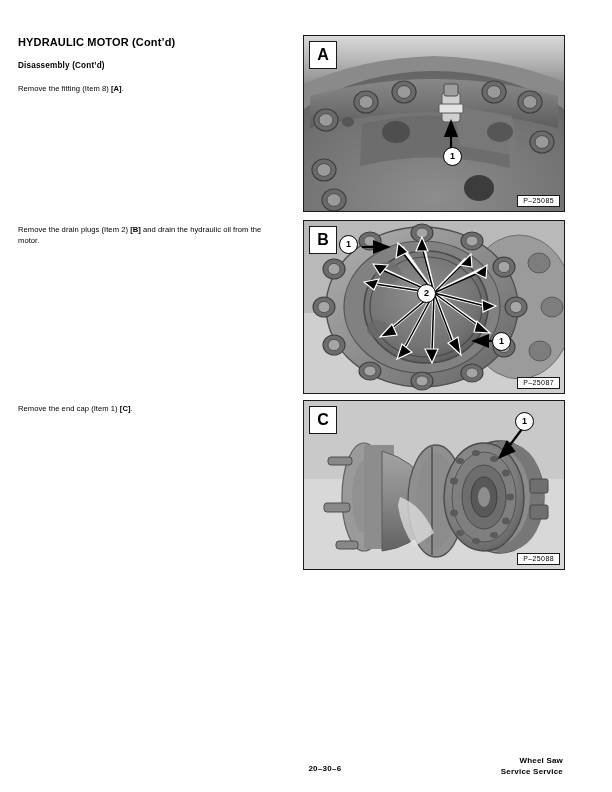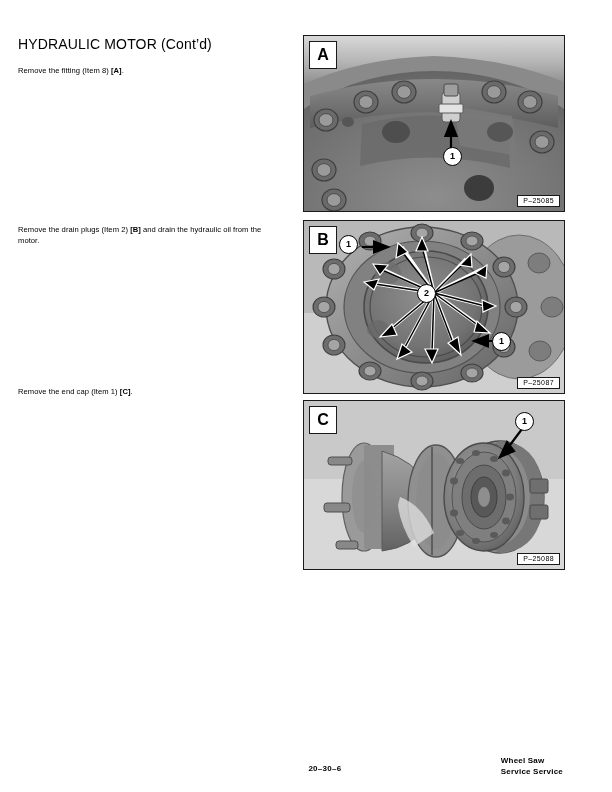--- a/index.html
+++ b/index.html
@@ -17,43 +17,43 @@
   }
 
   
   .text-col {
     position: absolute;
     left: 18px;
     top: 36px;
     width: 262px;
   }
   .heading-main {
-    font-size: 14px;
-    font-weight: normal;
+    font-size: 11px;
+    font-weight: bold;
     letter-spacing: 0.15px;
     margin: 0 0 12px 0;
     line-height: 1.2;
   }
   .heading-sub {
     font-size: 8.2px;
     font-weight: bold;
     letter-spacing: 0.15px;
     margin: 0 0 12px 0;
     line-height: 1.2;
   }
   .body-para {
     font-size: 7.6px;
     line-height: 1.45;
     margin: 0 0 11px 0;
     letter-spacing: 0.05px;
   }
   .body-para b { font-weight: bold; }
 
   .block-b { position: absolute; left: 18px; top: 224px; width: 258px; }
-  .block-c { position: absolute; left: 18px; top: 386px; width: 258px; }
+  .block-c { position: absolute; left: 18px; top: 403px; width: 258px; }
 
   
   .panel {
     position: absolute;
     left: 303px;
     width: 260px;
     border: 1px solid #1a1a1a;
     background: #8e8e8e;
     overflow: hidden;
   }
@@ -122,31 +122,33 @@
     text-align: center;
     font-size: 8px;
     font-weight: bold;
     letter-spacing: 0.3px;
     padding-left: 38px;
   }
   .footer-manual {
     position: absolute;
     right: 49px;
     top: 756px;
+    text-align: right;
     font-size: 8px;
     font-weight: bold;
     line-height: 1.35;
     letter-spacing: 0.2px;
   }
 </style>
 </head>
 <body>
 
 <div class="text-col">
   <div class="heading-main">HYDRAULIC MOTOR (Cont’d)</div>
+  <div class="heading-sub">Disassembly  (Cont’d)</div>
   <p class="body-para"><span>Remove the fitting (Item 8) </span><b>[A]</b><span>.</span></p>
 </div>
 
 <div class="block-b">
   <p class="body-para"><span>Remove the drain plugs (Item 2) </span><b>[B]</b><span> and drain the hydraulic oil from the motor.</span></p>
 </div>
 
 <div class="block-c">
   <p class="body-para"><span>Remove the end cap (Item 1) </span><b>[C]</b><span>.</span></p>
 </div>

